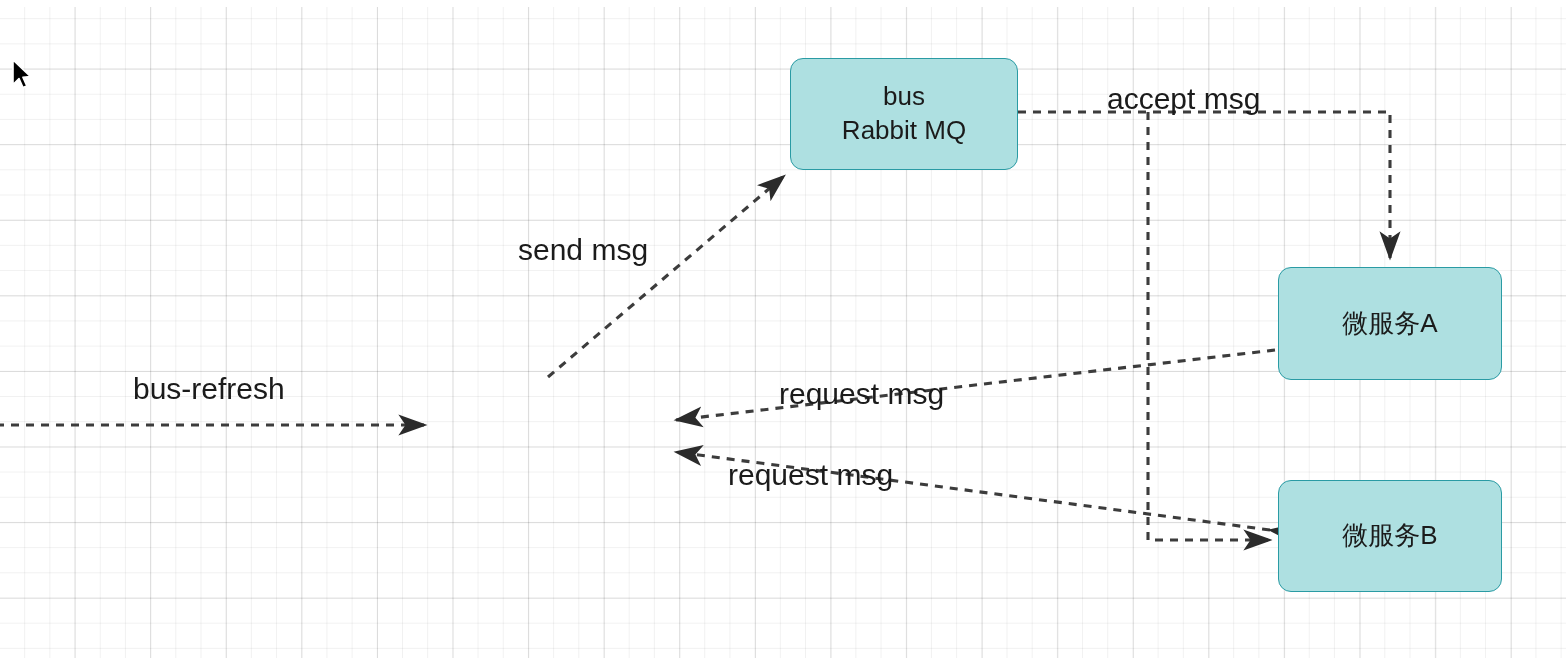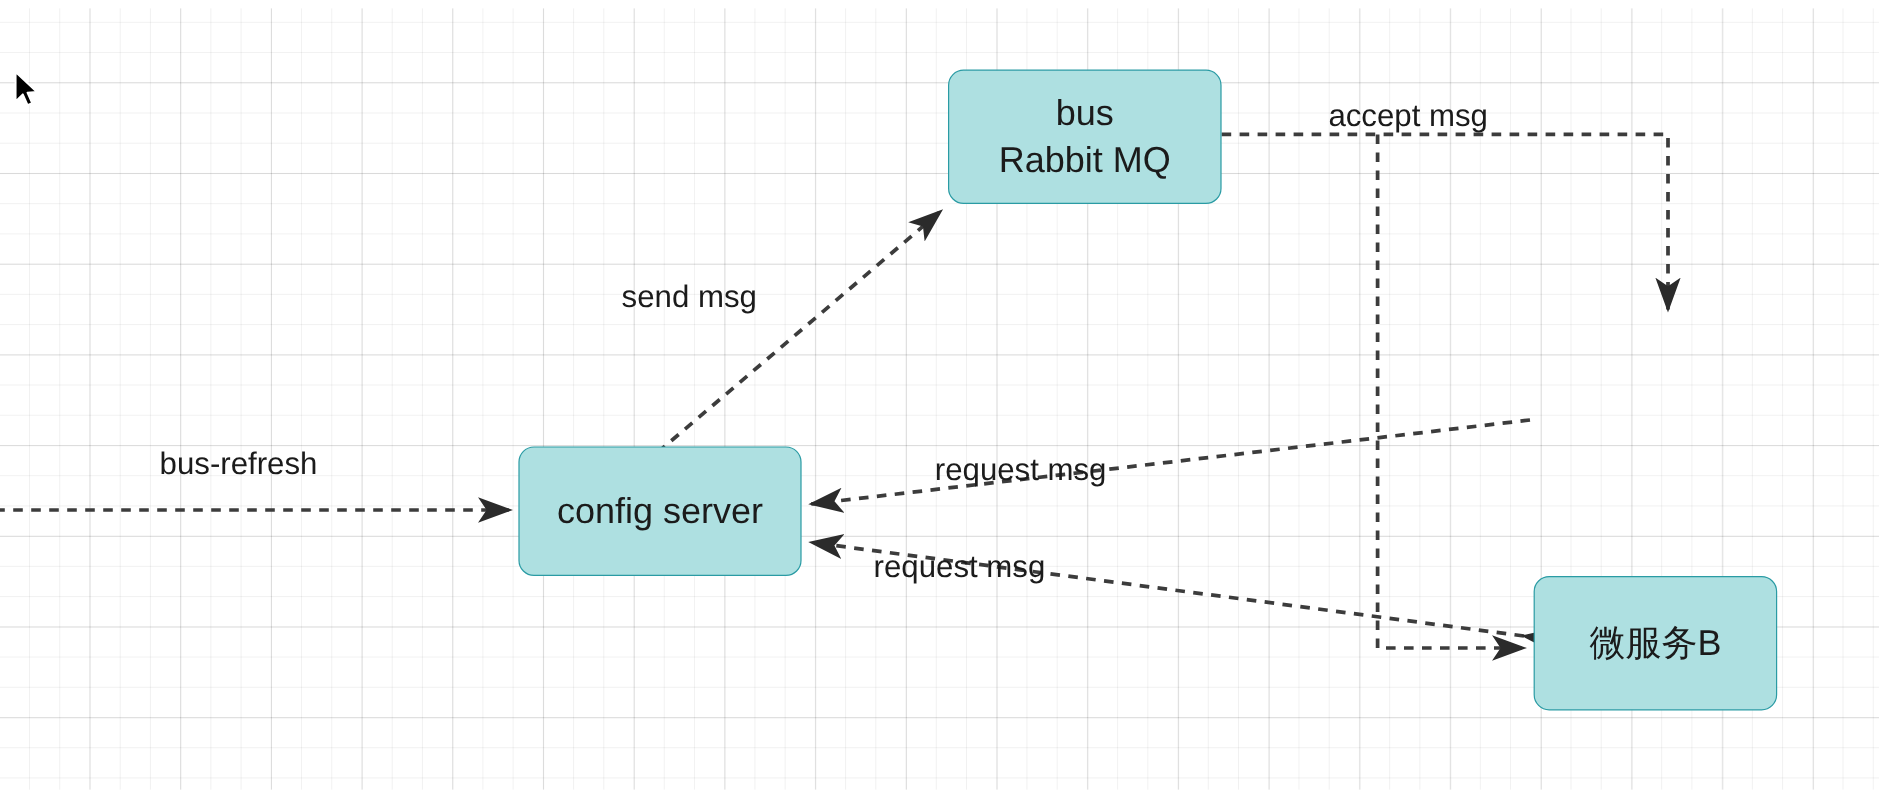--- a/index.html
+++ b/index.html
@@ -64,31 +64,31 @@
     position: absolute;
     box-sizing: border-box;
     background: #aee0e1;
     border: 1.6px solid #2a9ba4;
     border-radius: 13px;
     display: flex;
     align-items: center;
     justify-content: center;
     text-align: center;
     color: #1b1b1b;
-    font-size: 30px;
+    font-size: 26px;
     line-height: 1.30;
     z-index: 4;
     white-space: pre-line;
   }
 
   .edge-label {
     position: absolute;
     z-index: 5;
     color: #1b1b1b;
-    font-size: 26px;
+    font-size: 30px;
     line-height: 1.1;
     white-space: nowrap;
     background: transparent;
   }
 
   #cursor {
     position: absolute;
     left: 10px;
     top: 58px;
     width: 24px;
@@ -123,24 +123,24 @@
 
       <path d="M 1275,350 L 676,420" marker-end="url(#arrow)"></path>
 
       <path d="M 1270,530 L 676,452" marker-start="url(#arrow)" marker-end="url(#arrow)"></path>
     </g>
   </svg>
 
   <div class="node" style="left:790px; top:58px; width:228px; height:112px;">bus
 Rabbit MQ</div>
 
-  <div class="node" style="left:432px; top:372px; width:236px; height:108px;">config server</div>
 
+  <div class="node" style="left:1278px; top:267px; width:224px; height:113px;">微服务A</div>
 
-  <div class="node" style="left:1278px; top:480px; width:203px; height:112px;">微服务B</div>
+  <div class="node" style="left:1278px; top:480px; width:224px; height:112px;">微服务B</div>
 
   <div class="edge-label" style="left:133px; top:372px;text-align:right;">bus-refresh</div>
 
   <div class="edge-label" style="left:518px; top:233px;">send msg</div>
 
   <div class="edge-label" style="left:1107px; top:82px;">accept msg</div>
 
   <div class="edge-label" style="left:779px; top:377px;">request msg</div>
 
   <div class="edge-label" style="left:728px; top:458px;">request msg</div>

